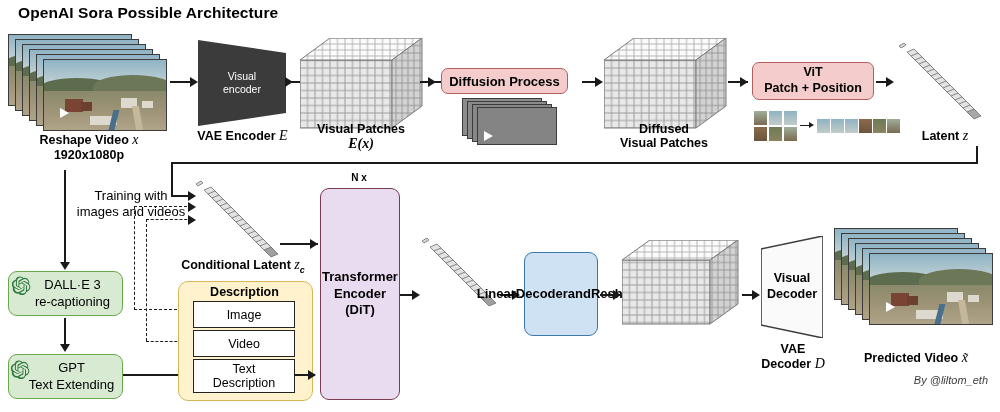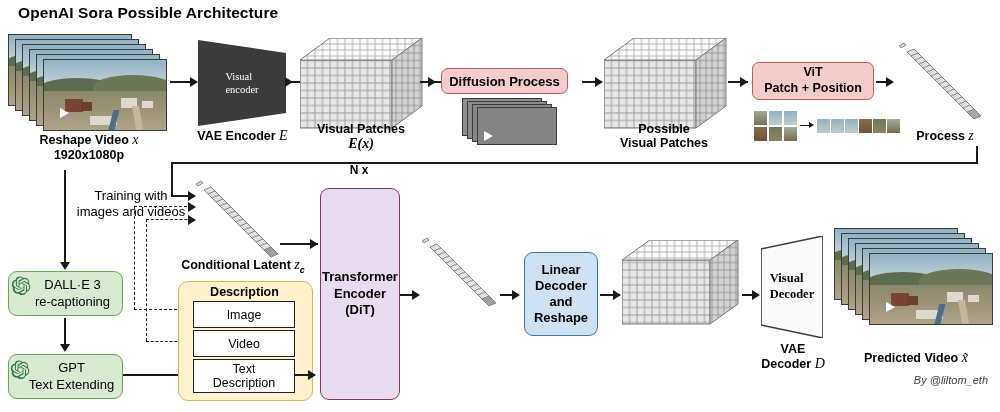--- a/index.html
+++ b/index.html
@@ -26,21 +26,21 @@
         background:linear-gradient(#8a8a6b 0%,#9c9276 45%,#b0a488 100%);}
   .house{position:absolute;background:#7a4434;}
   .house.w{background:#ddd9cf;}
   .river{position:absolute;background:#4a6f8a;}
   .road{position:absolute;background:#c4b79b;}
   .play{position:absolute;width:0;height:0;border-left:9px solid #fff;
         border-top:5.5px solid transparent;border-bottom:5.5px solid transparent;}
 
   
   .trap{position:absolute;display:flex;align-items:center;justify-content:center;}
-  .trap span{position:relative;z-index:2;line-height:1.25;font-family:Liberation Serif, serif;}
+  .trap span{position:relative;z-index:2;text-align:center;line-height:1.25;}
 
   
   .cube{position:absolute;}
 
   
   .box{position:absolute;box-sizing:border-box;display:flex;align-items:center;
        justify-content:center;text-align:center;font-weight:bold;border-radius:7px;}
   .pink{background:#f4cccc;border:1.4px solid #b45f5f;color:#000;}
   .green{background:#d9ead3;border:1.3px solid #6aa84f;border-radius:9px;font-weight:normal;}
   .blue{background:#cfe2f3;border:1.5px solid #3c78a8;border-radius:9px;}
@@ -204,21 +204,21 @@
 <div class="arrowR" style="left:595px;top:77px;"></div>
 
 <div class="cube" style="left:604px;top:38px;width:128px;height:92px;">
   <svg width="128" height="92" viewBox="0 0 128 92">
     <polygon points="0,22 92,22 92,90 0,90" fill="url(#gridF)" stroke="#7a7a7a" stroke-width="1"></polygon>
     <polygon points="0,22 30,0 122,0 92,22" fill="url(#gridT)" stroke="#7a7a7a" stroke-width="1"></polygon>
     <polygon points="92,22 122,0 122,68 92,90" fill="url(#gridS)" stroke="#7a7a7a" stroke-width="1"></polygon>
   </svg>
 </div>
 <div class="lbl abs" style="left:598px;top:122px;width:132px;">
-  <span>Possible</span><br>
+  <span>Diffused</span><br>
   <span>Visual Patches</span>
 </div>
 
 <div class="ln" style="left:728px;top:81px;width:20px;height:2px;"></div>
 <div class="arrowR" style="left:740px;top:77px;"></div>
 
 <div class="box pink" style="left:752px;top:62px;width:122px;height:38px;font-size:12.5px;flex-direction:column;line-height:1.25;">
   <span>ViT</span>
   <span>Patch + Position</span>
 </div>
@@ -264,21 +264,21 @@
           <polygon points="56,56 63,53 70,60 63,63"></polygon>
         <polygon points="60,60 67,57 74,64 67,67"></polygon>
           <polygon points="64,64 71,61 78,68 71,71"></polygon>
         <polygon points="68,68 75,65 82,72 75,75"></polygon>
       </g>
       <polygon points="72,72 79,69 86,76 79,79" fill="#a8a8a8"></polygon>
     </g>
   </svg>
 </div>
 <div class="lbl abs" style="left:900px;top:128px;width:90px;">
-  <span>Process</span> <span class="it">z</span>
+  <span>Latent</span> <span class="it">z</span>
 </div>
 
 <div class="ln" style="left:976px;top:146px;width:1.8px;height:18px;"></div>
 <div class="ln" style="left:171px;top:162px;width:807px;height:1.8px;"></div>
 <div class="ln" style="left:171px;top:162px;width:1.8px;height:34px;"></div>
 <div class="ln" style="left:171px;top:195px;width:20px;height:1.8px;"></div>
 <div class="arrowR" style="left:188px;top:191px;"></div>
 
 <div class="abs" style="left:56px;top:188px;width:150px;font-size:13px;text-align:center;line-height:1.2;">
   <span>Training with</span><br>
@@ -362,21 +362,21 @@
   <span>Text</span>
   <span>Description</span>
 </div>
 
 <div class="ln" style="left:295px;top:374px;width:20px;height:1.8px;"></div>
 <div class="arrowR" style="left:308px;top:370px;"></div>
 
 <div class="ln" style="left:280px;top:243px;width:38px;height:1.8px;"></div>
 <div class="arrowR" style="left:310px;top:239px;"></div>
 
-<div class="lbl abs" style="left:318px;top:164px;width:82px;font-size:12px;">N x</div>
+<div class="lbl abs" style="left:318px;top:172px;width:82px;font-size:10px;">N x</div>
 <div class="box purple" style="left:320px;top:188px;width:80px;height:212px;flex-direction:column;font-size:13px;line-height:1.3;">
   <span>Transformer</span>
   <span>Encoder</span>
   <span>(DiT)</span>
 </div>
 
 <div class="ln" style="left:400px;top:294px;width:18px;height:1.8px;"></div>
 <div class="arrowR" style="left:412px;top:290px;"></div>
 
 <div class="cube" style="left:418px;top:235px;width:100px;height:100px;">
@@ -399,21 +399,21 @@
         <polygon points="60,60 67,57 74,64 67,67"></polygon>
       </g>
       <polygon points="64,64 71,61 78,68 71,71" fill="#a0a0a0"></polygon>
     </g>
   </svg>
 </div>
 
 <div class="ln" style="left:500px;top:294px;width:18px;height:1.8px;"></div>
 <div class="arrowR" style="left:512px;top:290px;"></div>
 
-<div class="box blue" style="left:524px;top:252px;width:74px;height:84px;flex-direction:column;font-size:13px;line-height:1.25;">
+<div class="box blue" style="left:524px;top:252px;width:74px;height:84px;flex-direction:row;font-size:13px;line-height:1.25;">
   <span>Linear</span>
   <span>Decoder</span>
   <span>and</span>
   <span>Reshape</span>
 </div>
 
 <div class="ln" style="left:600px;top:294px;width:20px;height:1.8px;"></div>
 <div class="arrowR" style="left:613px;top:290px;"></div>
 
 <div class="cube" style="left:622px;top:240px;width:120px;height:86px;">

